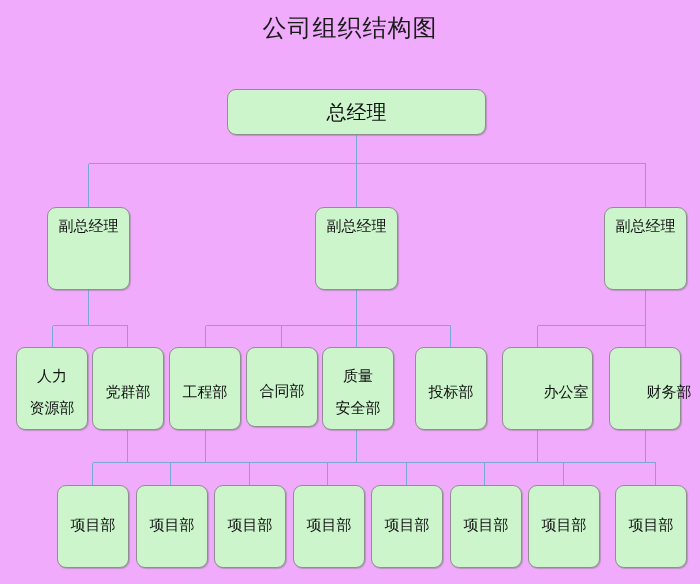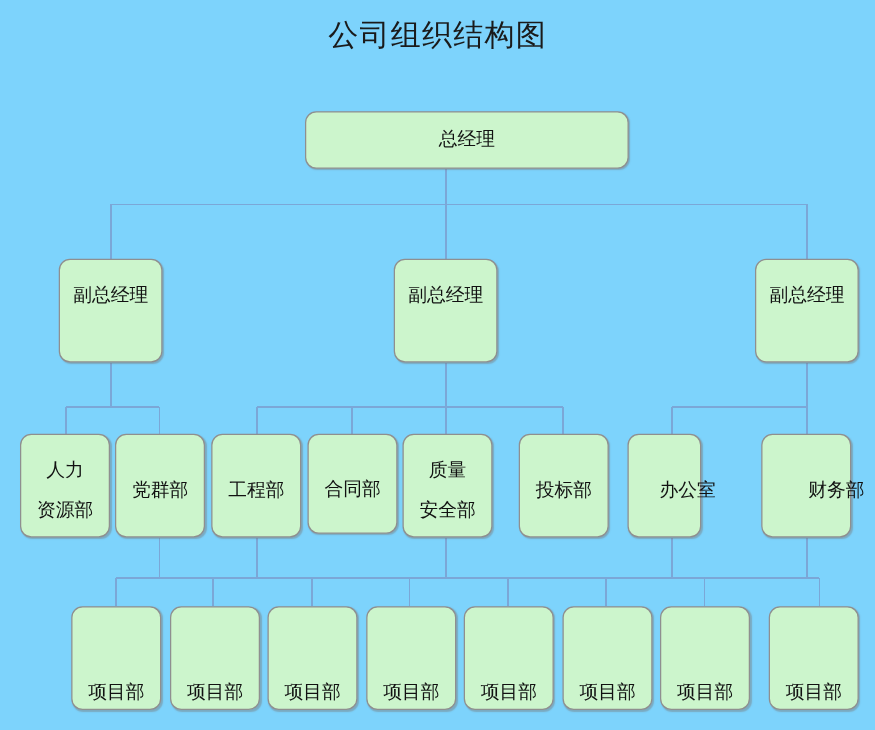--- a/index.html
+++ b/index.html
@@ -10,21 +10,21 @@
   body {
     width: 700px;
     height: 584px;
     font-family: "DejaVu Sans", "Liberation Sans", sans-serif;
     overflow: hidden;
   }
   #chart-root {
     position: relative;
     width: 700px;
     height: 584px;
-    background: #7dd3fc;
+    background: #f0abfc;
   }
   #chart-title {
     position: absolute;
     left: 0;
     top: 12px;
     width: 700px;
     text-align: center;
     font-size: 24px;
     color: #1a1a1a;
     letter-spacing: 1px;
@@ -51,24 +51,24 @@
     font-size: 15px;
     line-height: 1.45;
     z-index: 2;
   }
   .node .line {
     white-space: nowrap;
   }
   
   .v-center { justify-content: center; }
   .v-top    { justify-content: center; padding-top: 9px; }
-  .v-bottom { justify-content: flex-end; padding-bottom: 2px; }
-  .v-upper  { justify-content: flex-start; padding-top: 18px; }
+  .v-bottom { justify-content: center; padding-bottom: 2px; }
+  .v-upper  { justify-content: flex-start; padding-top: 8px; }
   .node.two-line .line + .line { margin-top: 10px; }
-  #node-ceo { font-size: 15px; margin-left: 17px; }
+  #node-ceo { font-size: 20px; }
 </style>
 </head>
 <body>
 
 <div id="chart-root">
 
   <div id="chart-title">公司组织结构图</div>
 
   <svg class="connector-layer" viewBox="0 0 700 584" width="700" height="584" aria-hidden="true">
     <g stroke="#7ba7d7" stroke-width="1.4" fill="none" shape-rendering="crispEdges">
@@ -152,21 +152,21 @@
 
   <div class="node two-line v-top" id="node-dept-quality-safety" style="left:322px; top:347px; width:72px; height:83px;">
     <span class="line">质量</span>
     <span class="line">安全部</span>
   </div>
 
   <div class="node v-top" id="node-dept-bidding" style="left:415px; top:347px; width:72px; height:83px;">
     <span class="line">投标部</span>
   </div>
 
-  <div class="node v-top" id="node-dept-office" style="left:502px; top:347px; width:59px; height:83px;padding-left:37px;">
+  <div class="node v-top" id="node-dept-office" style="left:502px; top:347px; width:91px; height:83px;padding-left:37px;">
     <span class="line">办公室</span>
   </div>
 
   <div class="node v-top" id="node-dept-finance" style="left:609px; top:347px; width:72px; height:83px;padding-left:48px;">
     <span class="line">财务部</span>
   </div>
 
   <div class="node v-bottom" id="node-project-1" style="left:57px; top:485px; width:72px; height:83px;">
     <span class="line">项目部</span>
   </div>

